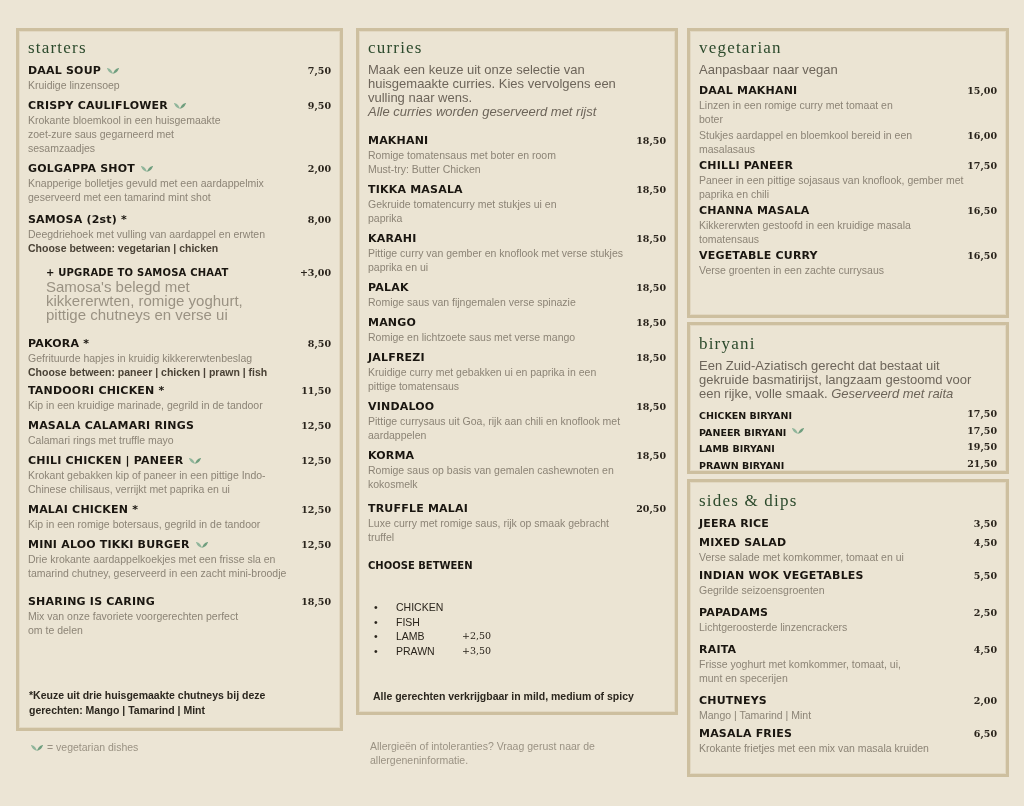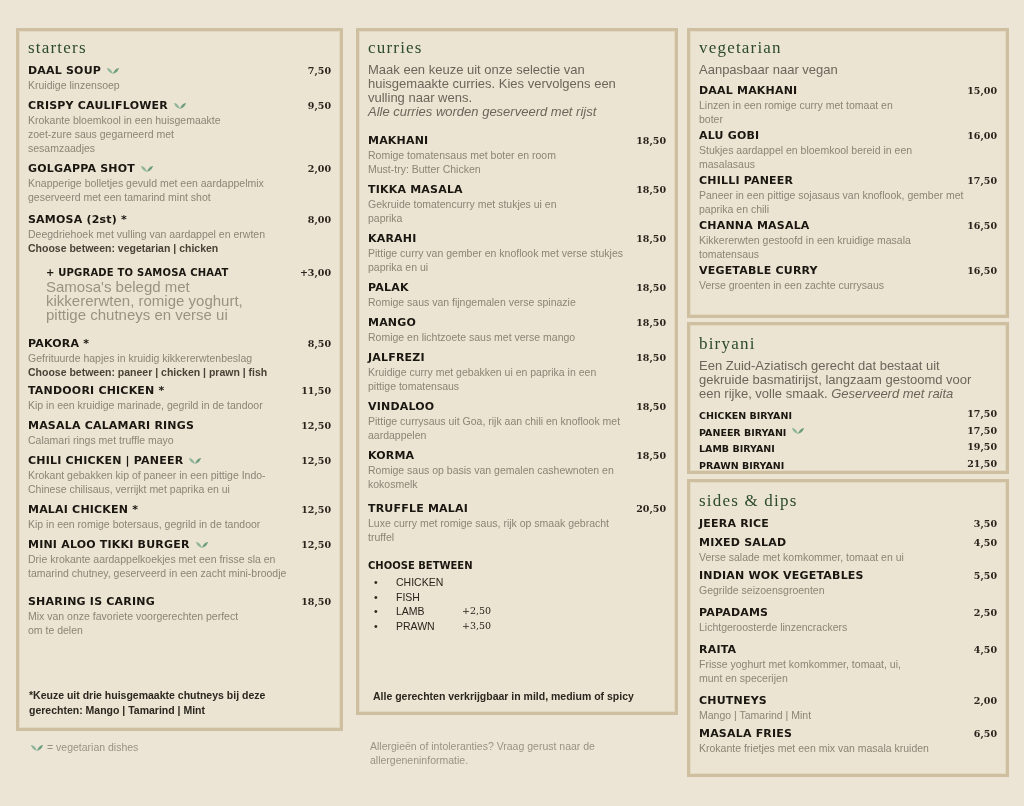--- a/index.html
+++ b/index.html
@@ -80,21 +80,21 @@
     position: absolute;
     font-size: 10.5px;
     color: #9a9283;
     line-height: 14px;
   }
   .choose-heading {
     font-family: "DejaVu Sans", sans-serif;
     font-weight: bold; font-size: 10px; color: #1a1610;
     margin-top: 16px;
   }
-  .fill-list { list-style: none; margin-top: 4px; margin-left: 6px; }
+  .fill-list { list-style: none; margin-top: 29px; margin-left: 6px; }
   .fill-list li {
     font-size: 10.5px; color: #2a241c; line-height: 14.5px; position: relative;
     padding-left: 22px;
   }
   .fill-list li::before {
     content: "\2022"; position: absolute; left: 0; top: 0; color: #2a241c;
   }
   .fill-list .extra {
     position: absolute; left: 88px; top: 0;
     font-family: "DejaVu Serif", serif; font-size: 9.5px;
@@ -281,21 +281,20 @@
 <div class="panel" style="left:687px;top:28px;width:322px;height:290px;">
   <div class="title">vegetarian</div>
   <div class="intro">Aanpasbaar naar vegan</div>
 
   <div class="item" style="margin-top:6px">
     <div class="name">DAAL MAKHANI</div>
     <div class="price">15,00</div>
     <div class="desc" style="padding-right:90px">Linzen in een romige curry met tomaat en boter</div>
   </div>
   <div class="item" style="margin-top:2px">
-    <div class="name">ALU GOBI</div>
     <div class="price">16,00</div>
     <div class="desc" style="padding-right:60px">Stukjes aardappel en bloemkool bereid in een masalasaus</div>
   </div>
   <div class="item" style="margin-top:2px">
     <div class="name">CHILLI PANEER</div>
     <div class="price">17,50</div>
     <div class="desc" style="padding-right:30px">Paneer in een pittige sojasaus van knoflook, gember met paprika en chili</div>
   </div>
   <div class="item" style="margin-top:2px">
     <div class="name">CHANNA MASALA</div>

